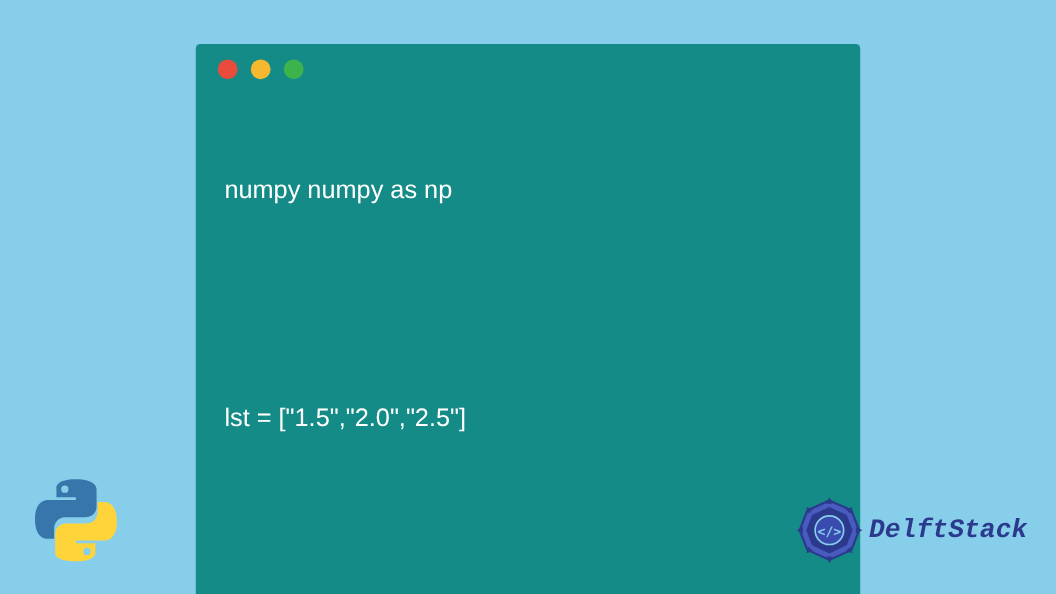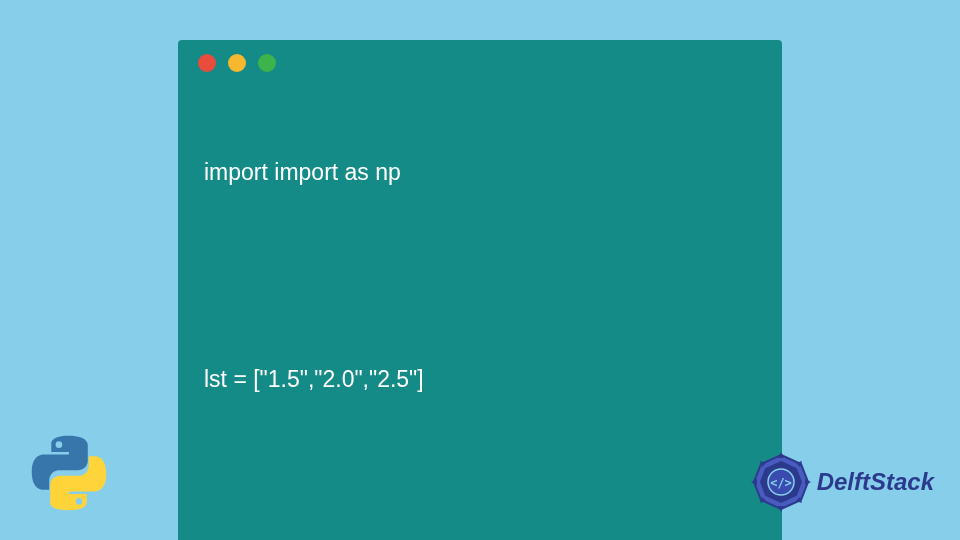--- a/index.html
+++ b/index.html
@@ -66,34 +66,34 @@
     }
     .delftstack-icon {
       width: 60px;
       height: 60px;
     }
     .delftstack-text {
       color: #2B3A8C;
       font-style: italic;
       font-weight: 600;
       font-size: 24px;
-      font-family: Liberation Sans, sans-serif;
+      font-family: Liberation Mono, monospace;
     }
   </style>
 </head>
 <body>
 
 <div class="code-window">
   <div class="window-titlebar">
     <div class="window-dot dot-red"></div>
     <div class="window-dot dot-yellow"></div>
     <div class="window-dot dot-green"></div>
   </div>
   <div class="code-content">
-    <span class="code-line">import import as np</span>
+    <span class="code-line">numpy numpy as np</span>
     <span class="code-line"></span>
     <span class="code-line">lst = ["1.5","2.0","2.5"]</span>
     <span class="code-line"></span>
     
     
     
   </div>
 </div>
 
 <div class="python-logo">

